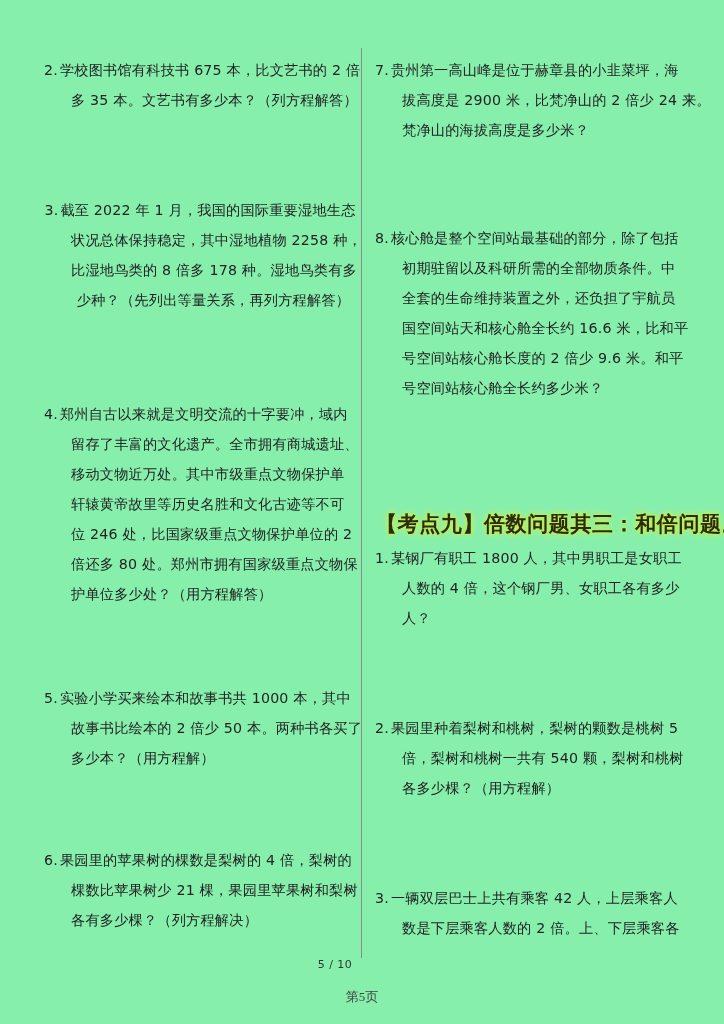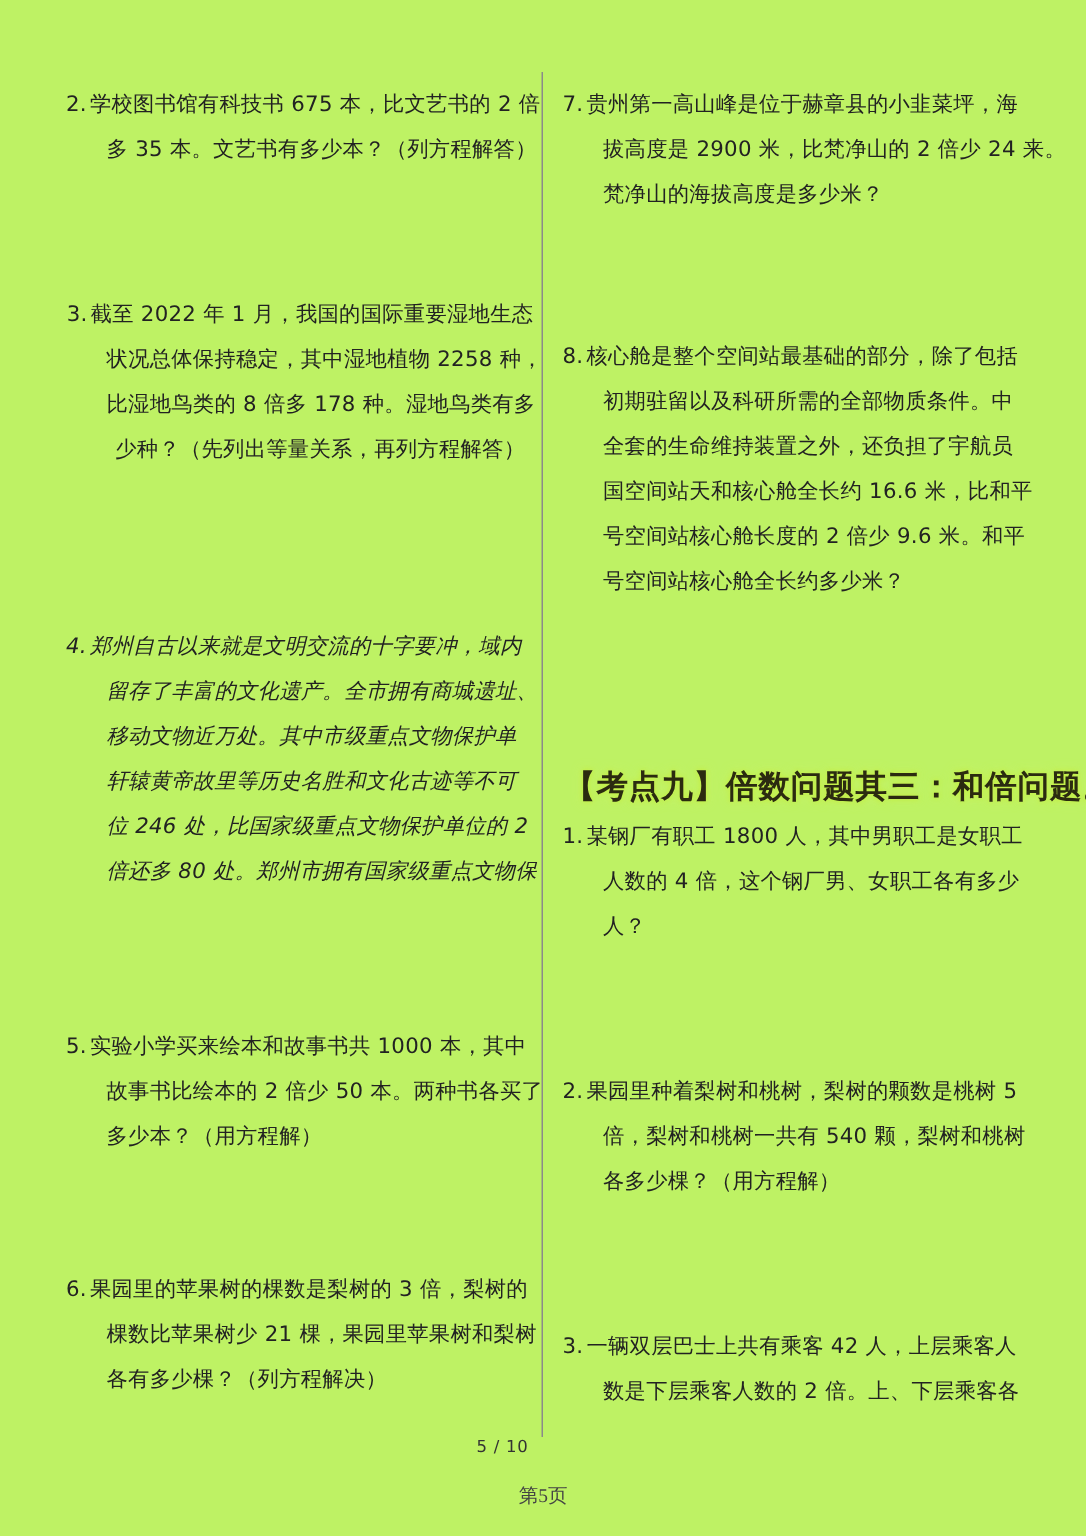--- a/index.html
+++ b/index.html
@@ -12,21 +12,21 @@
       height: 1024px;
       position: relative;
       overflow: hidden;
       font-family: "DejaVu Sans", "Liberation Sans", sans-serif;
       color: #222222;
     }
     .page {
       position: absolute;
       left: 0; top: 0;
       width: 724px; height: 1024px;
-      background: #bef264;
+      background: #86efac;
     }
     .divider {
       position: absolute;
       left: 361px;
       top: 48px;
       width: 1px;
       height: 910px;
       background: #8a8a8a;
     }
     .question {
@@ -90,37 +90,38 @@
     <span class="q-line cont">多 35 本。文艺书有多少本？（列方程解答）</span>
   </div>
 
   <div class="question left" style="top:195px;text-align:center;">
     <span class="q-line first"><span class="q-num">3.</span><span>截至 2022 年 1 月，我国的国际重要湿地生态</span></span>
     <span class="q-line cont">状况总体保持稳定，其中湿地植物 2258 种，</span>
     <span class="q-line cont">比湿地鸟类的 8 倍多 178 种。湿地鸟类有多</span>
     <span class="q-line cont">少种？（先列出等量关系，再列方程解答）</span>
   </div>
 
-  <div class="question left" style="top:416px;font-style:italic;">
+  <div class="question left" style="top:399px;">
     <span class="q-line first"><span class="q-num">4.</span><span>郑州自古以来就是文明交流的十字要冲，域内</span></span>
     <span class="q-line cont">留存了丰富的文化遗产。全市拥有商城遗址、</span>
     <span class="q-line cont">移动文物近万处。其中市级重点文物保护单</span>
     <span class="q-line cont">轩辕黄帝故里等历史名胜和文化古迹等不可</span>
     <span class="q-line cont">位 246 处，比国家级重点文物保护单位的 2</span>
     <span class="q-line cont">倍还多 80 处。郑州市拥有国家级重点文物保</span>
+    <span class="q-line cont">护单位多少处？（用方程解答）</span>
   </div>
 
   <div class="question left" style="top:683px;">
     <span class="q-line first"><span class="q-num">5.</span><span>实验小学买来绘本和故事书共 1000 本，其中</span></span>
     <span class="q-line cont">故事书比绘本的 2 倍少 50 本。两种书各买了</span>
     <span class="q-line cont">多少本？（用方程解）</span>
   </div>
 
   <div class="question left" style="top:845px;">
-    <span class="q-line first"><span class="q-num">6.</span><span>果园里的苹果树的棵数是梨树的 3 倍，梨树的</span></span>
+    <span class="q-line first"><span class="q-num">6.</span><span>果园里的苹果树的棵数是梨树的 4 倍，梨树的</span></span>
     <span class="q-line cont">棵数比苹果树少 21 棵，果园里苹果树和梨树</span>
     <span class="q-line cont">各有多少棵？（列方程解决）</span>
   </div>
 
   <div class="question right" style="top:55px;">
     <span class="q-line first"><span class="q-num">7.</span><span>贵州第一高山峰是位于赫章县的小韭菜坪，海</span></span>
     <span class="q-line cont">拔高度是 2900 米，比梵净山的 2 倍少 24 来。</span>
     <span class="q-line cont">梵净山的海拔高度是多少米？</span>
   </div>
 

